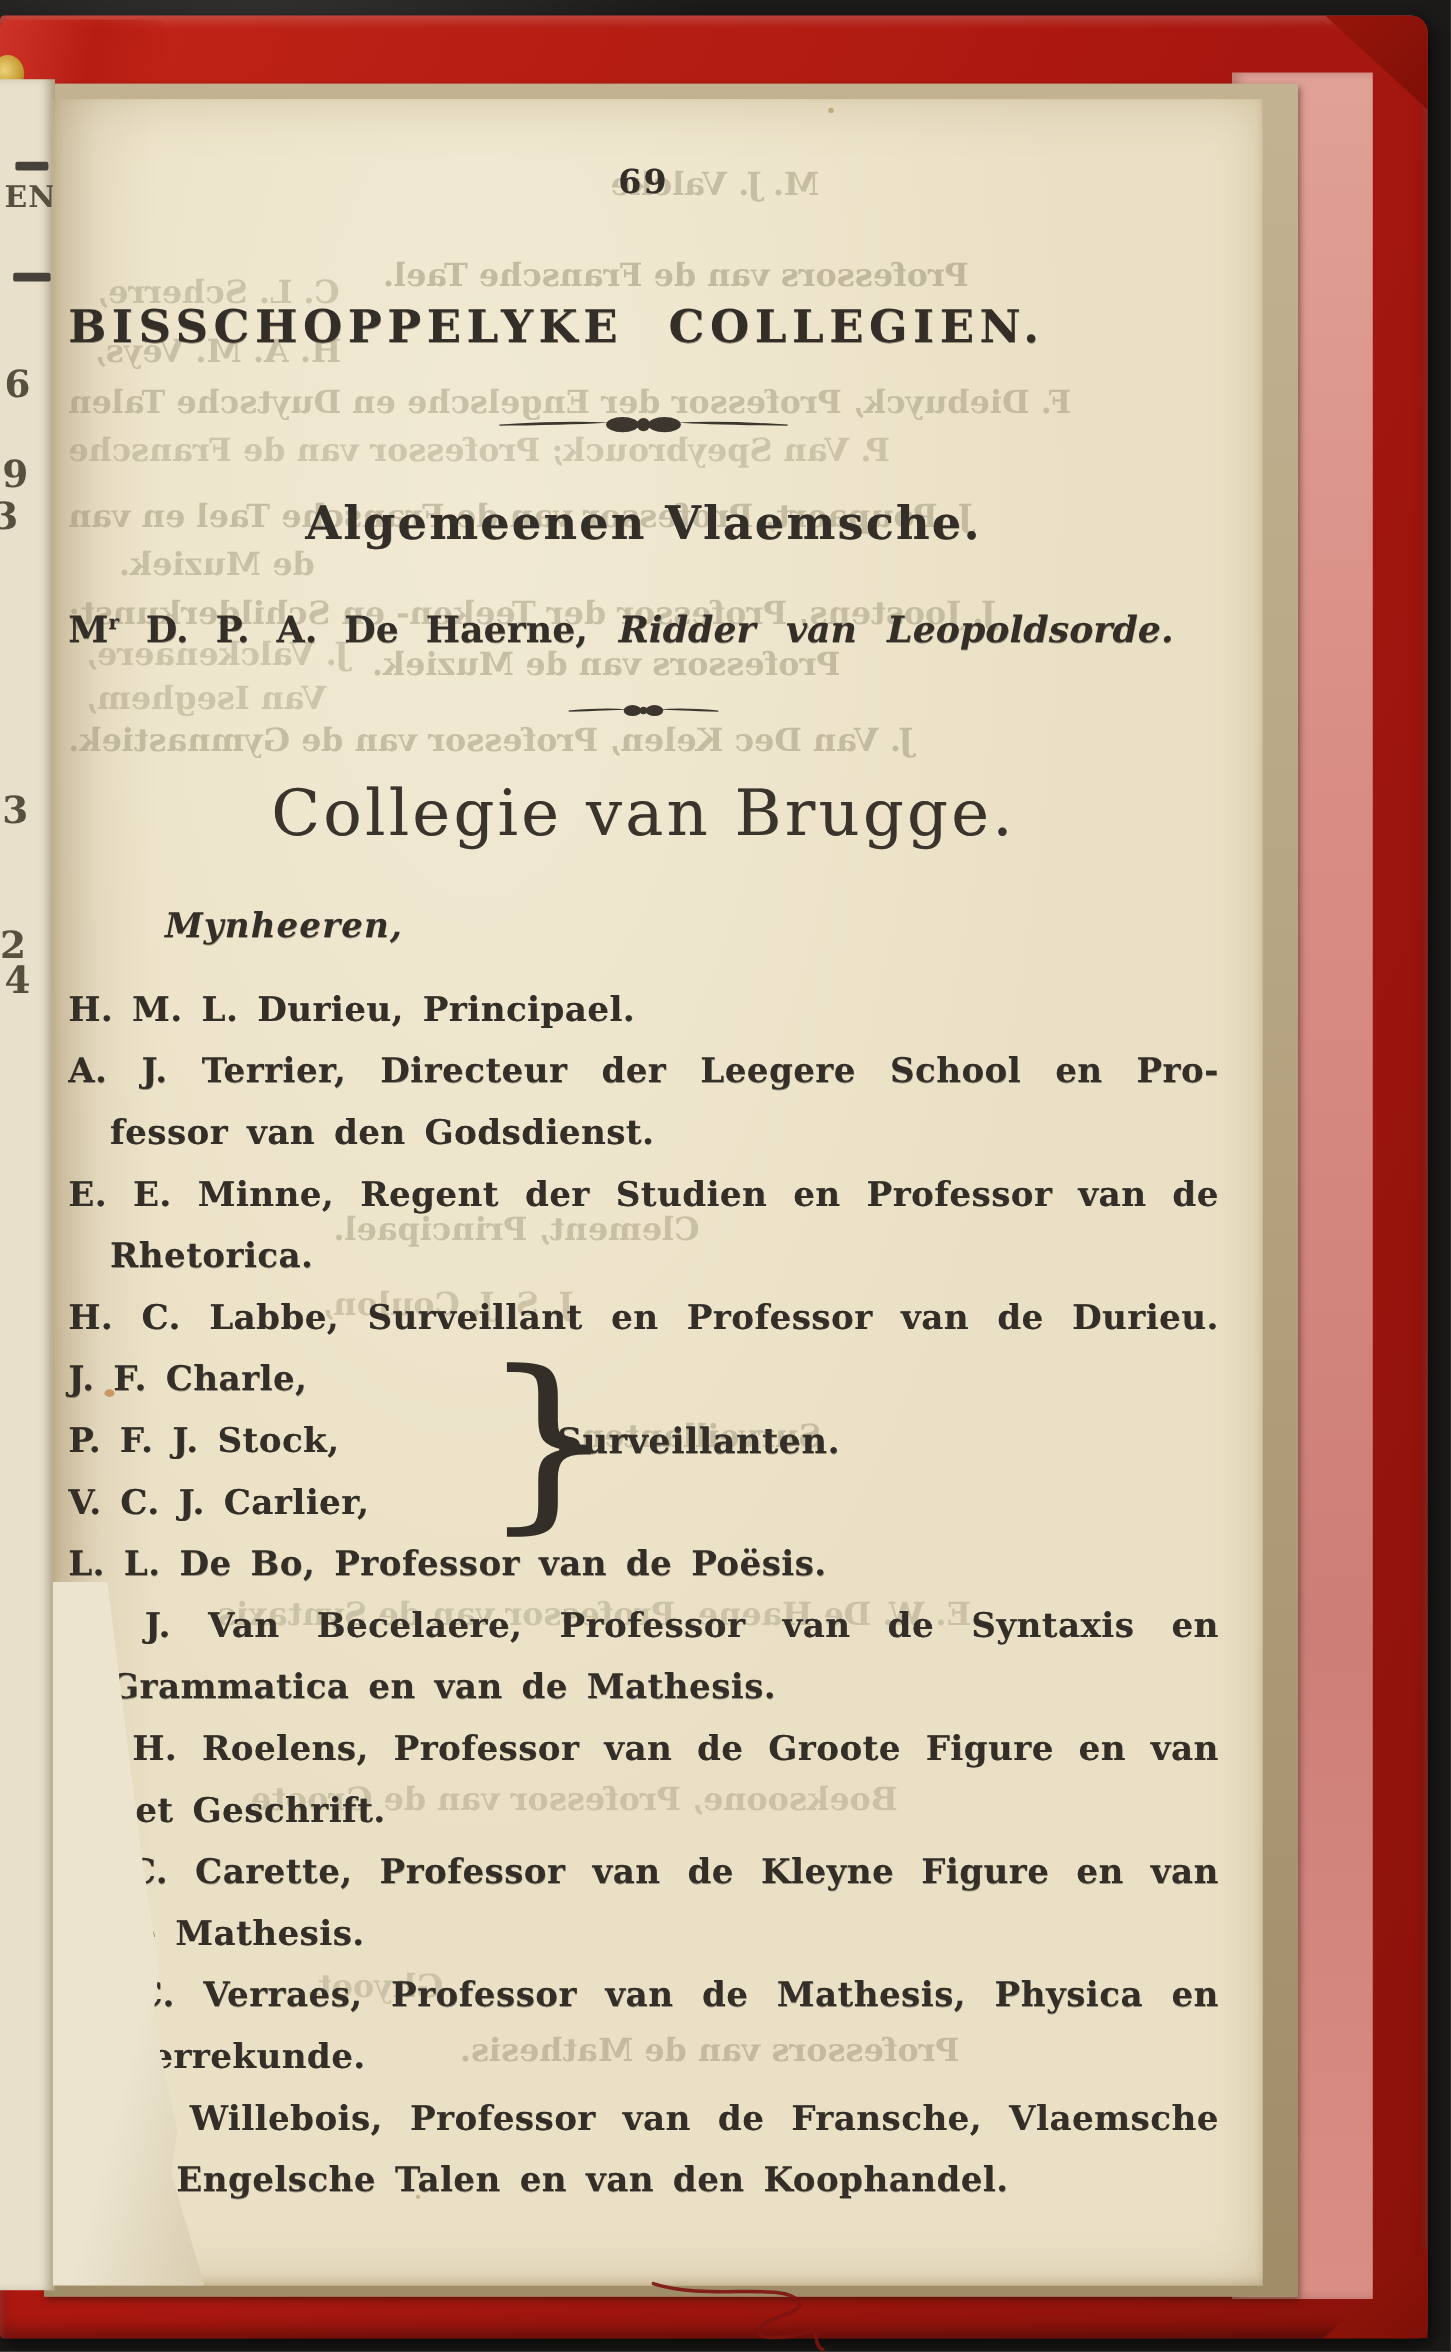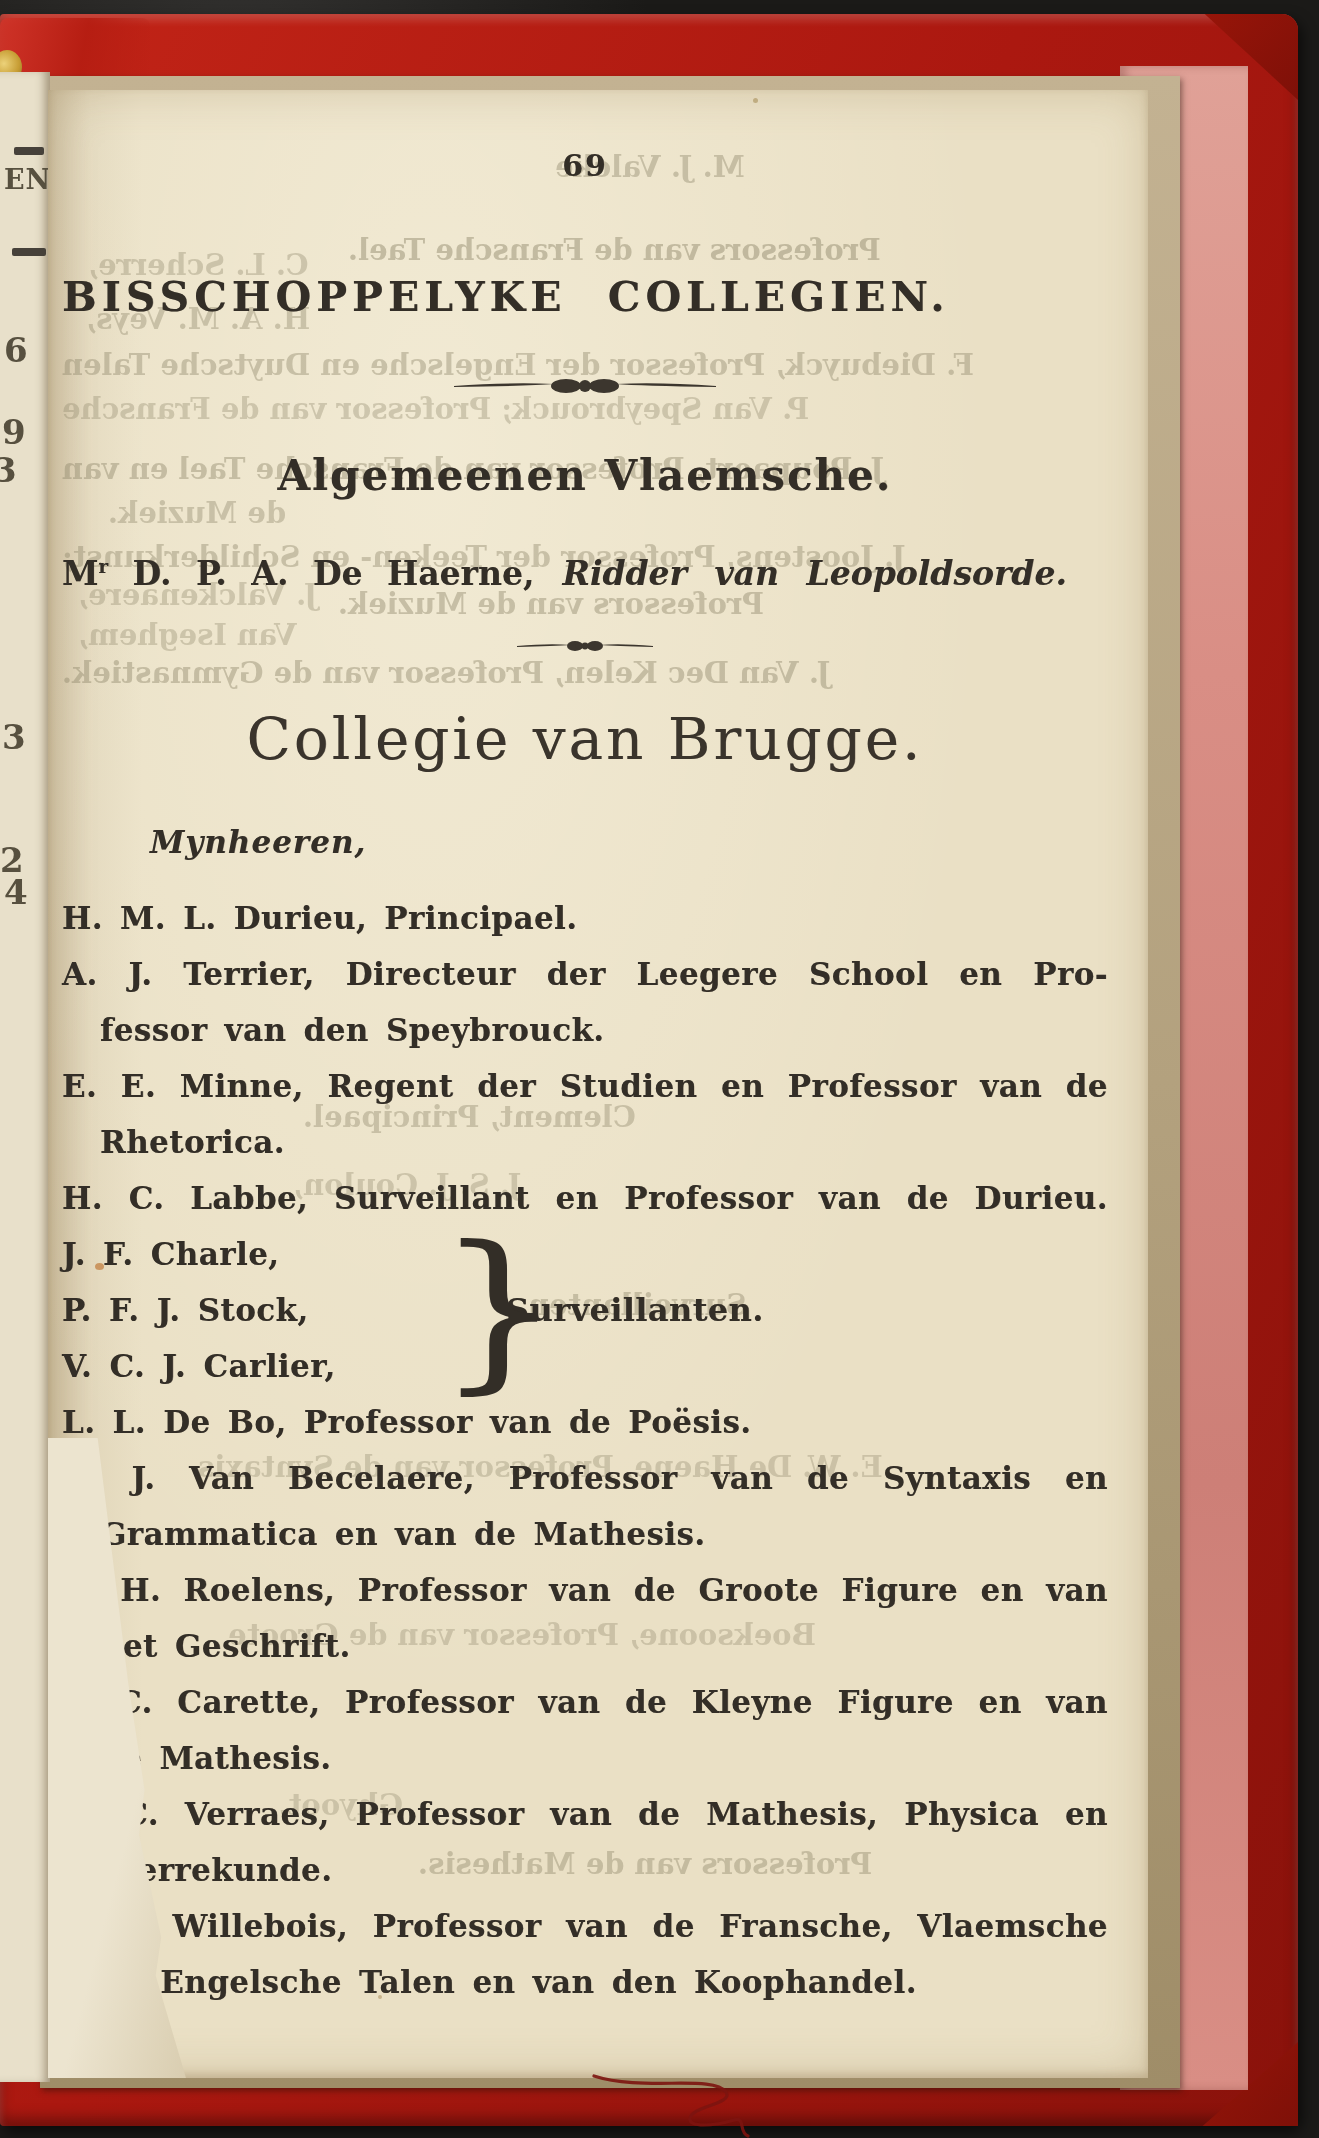--- a/index.html
+++ b/index.html
@@ -156,21 +156,21 @@
       <circle cx="70" cy="10" r="3.4"></circle>
       <circle cx="76" cy="10" r="3.4"></circle>
     </svg>
 
     <div class="college-title">Collegie van Brugge.</div>
     <div class="salutation">Mynheeren,</div>
 
     <div class="members">
       <div class="line">H. M. L. Durieu, Principael.</div>
       <div class="line jline">A. J. Terrier, Directeur der Leegere School en Pro-</div>
-      <div class="line cont">fessor van den Speybrouck.</div>
+      <div class="line cont">fessor van den Godsdienst.</div>
       <div class="line jline">E. E. Minne, Regent der Studien en Professor van de</div>
       <div class="line cont">Rhetorica.</div>
       <div class="line jline">H. C. Labbe, Surveillant en Professor van de Durieu.</div>
 
       <div class="brace-group">
         <div class="brace-names">
           <div class="line">J. F. Charle,</div>
           <div class="line">P. F. J. Stock,</div>
           <div class="line">V. C. J. Carlier,</div>
         </div>

